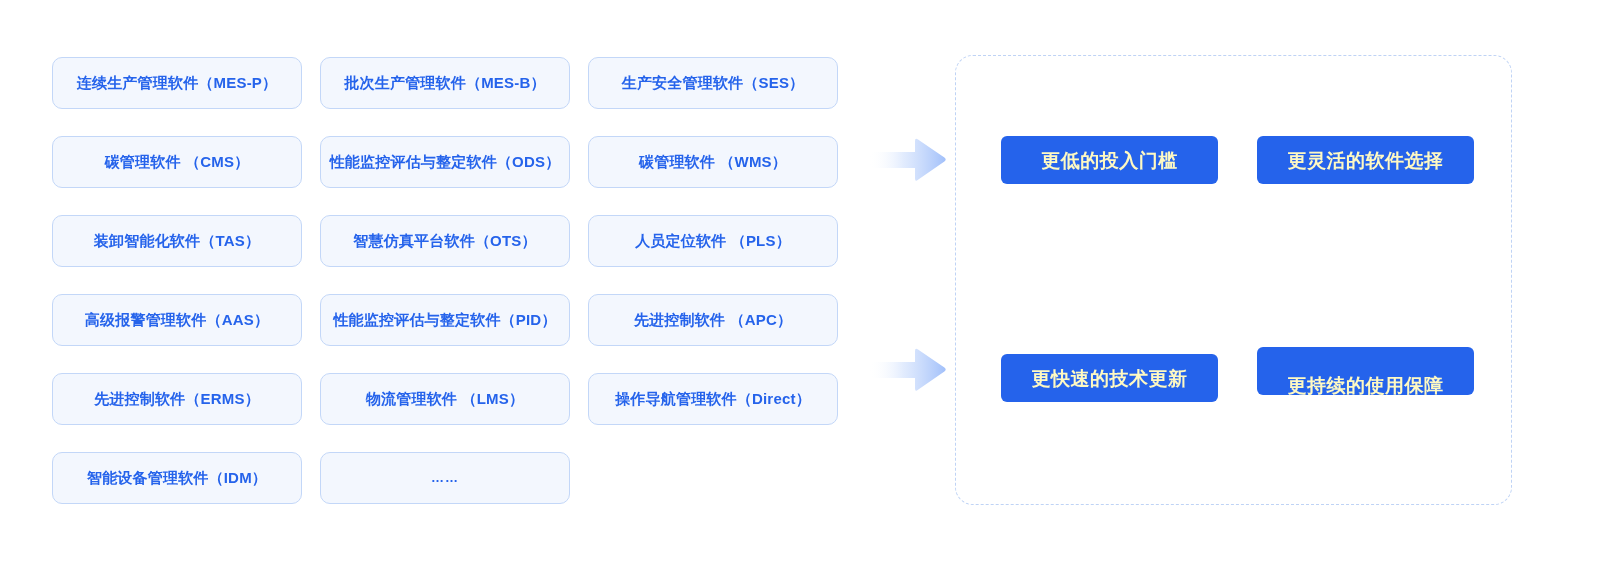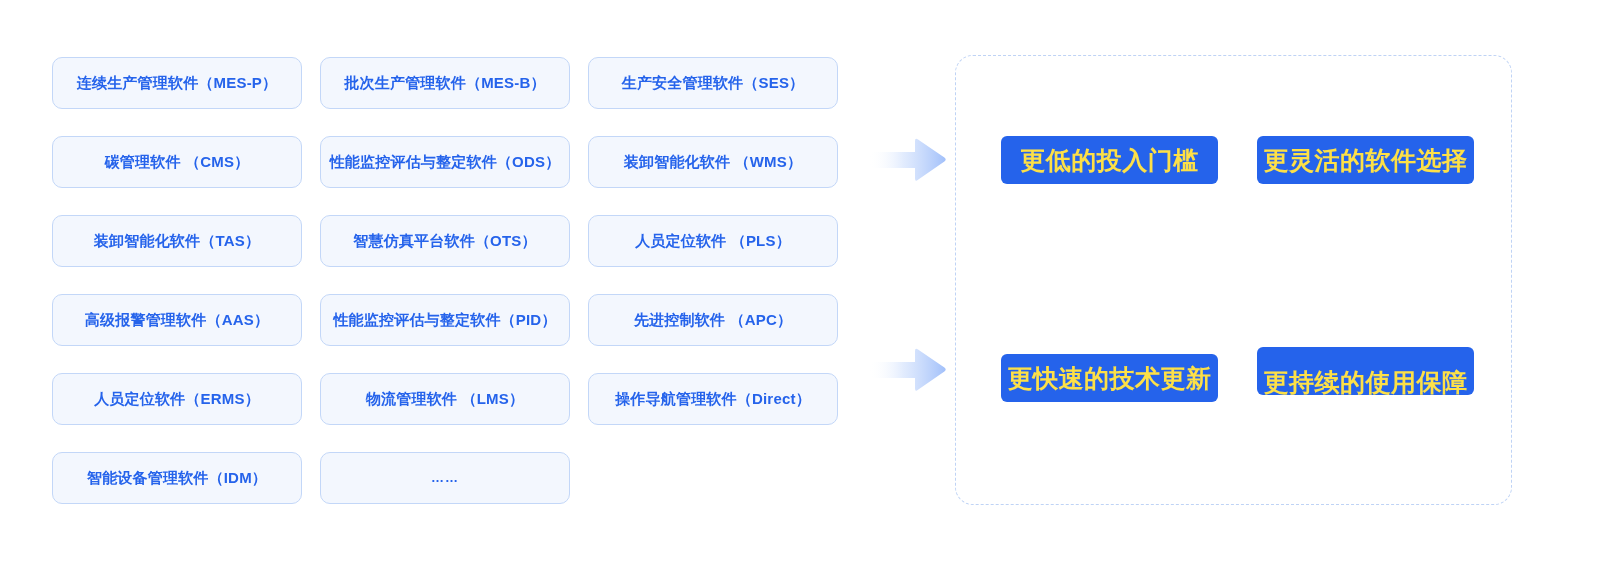--- a/index.html
+++ b/index.html
@@ -92,23 +92,23 @@
     height: 48px;
     box-sizing: border-box;
     background: #2563EB;
     border-radius: 6px;
     display: flex;
     align-items: center;
     justify-content: center;
     padding: 0 14px;
   }
   .pill-label {
-    font-size: 25px;
+    font-size: 19px;
     font-weight: 700;
-    color: #fde047;
+    color: #fef9c3;
     letter-spacing: 0.5px;
     white-space: nowrap;
     line-height: 1;
     font-family: Liberation Serif, serif;
   }
 
   #pill-0 { left: 45px;  top: 80px;  width: 217px; }
   #pill-1 { left: 301px; top: 80px;  width: 217px; }
   #pill-2 { left: 45px;  top: 298px; width: 217px; }
   #pill-3 { left: 301px; top: 291px; width: 217px; align-items: flex-end; }
@@ -130,21 +130,21 @@
       <span class="card-label">生产安全管理软件（SES）</span>
     </div>
 
     <div class="card">
       <span class="card-label">碳管理软件 （CMS）</span>
     </div>
     <div class="card">
       <span class="card-label">性能监控评估与整定软件（ODS）</span>
     </div>
     <div class="card">
-      <span class="card-label">装卸智能化软件 （WMS）</span>
+      <span class="card-label">碳管理软件 （WMS）</span>
     </div>
 
     <div class="card">
       <span class="card-label">装卸智能化软件（TAS）</span>
     </div>
     <div class="card">
       <span class="card-label">智慧仿真平台软件（OTS）</span>
     </div>
     <div class="card">
       <span class="card-label">人员定位软件 （PLS）</span>
@@ -154,21 +154,21 @@
       <span class="card-label">高级报警管理软件（AAS）</span>
     </div>
     <div class="card">
       <span class="card-label">性能监控评估与整定软件（PID）</span>
     </div>
     <div class="card">
       <span class="card-label">先进控制软件 （APC）</span>
     </div>
 
     <div class="card">
-      <span class="card-label">人员定位软件（ERMS）</span>
+      <span class="card-label">先进控制软件（ERMS）</span>
     </div>
     <div class="card">
       <span class="card-label">物流管理软件 （LMS）</span>
     </div>
     <div class="card">
       <span class="card-label">操作导航管理软件（Direct）</span>
     </div>
 
     <div class="card">
       <span class="card-label">智能设备管理软件（IDM）</span>

